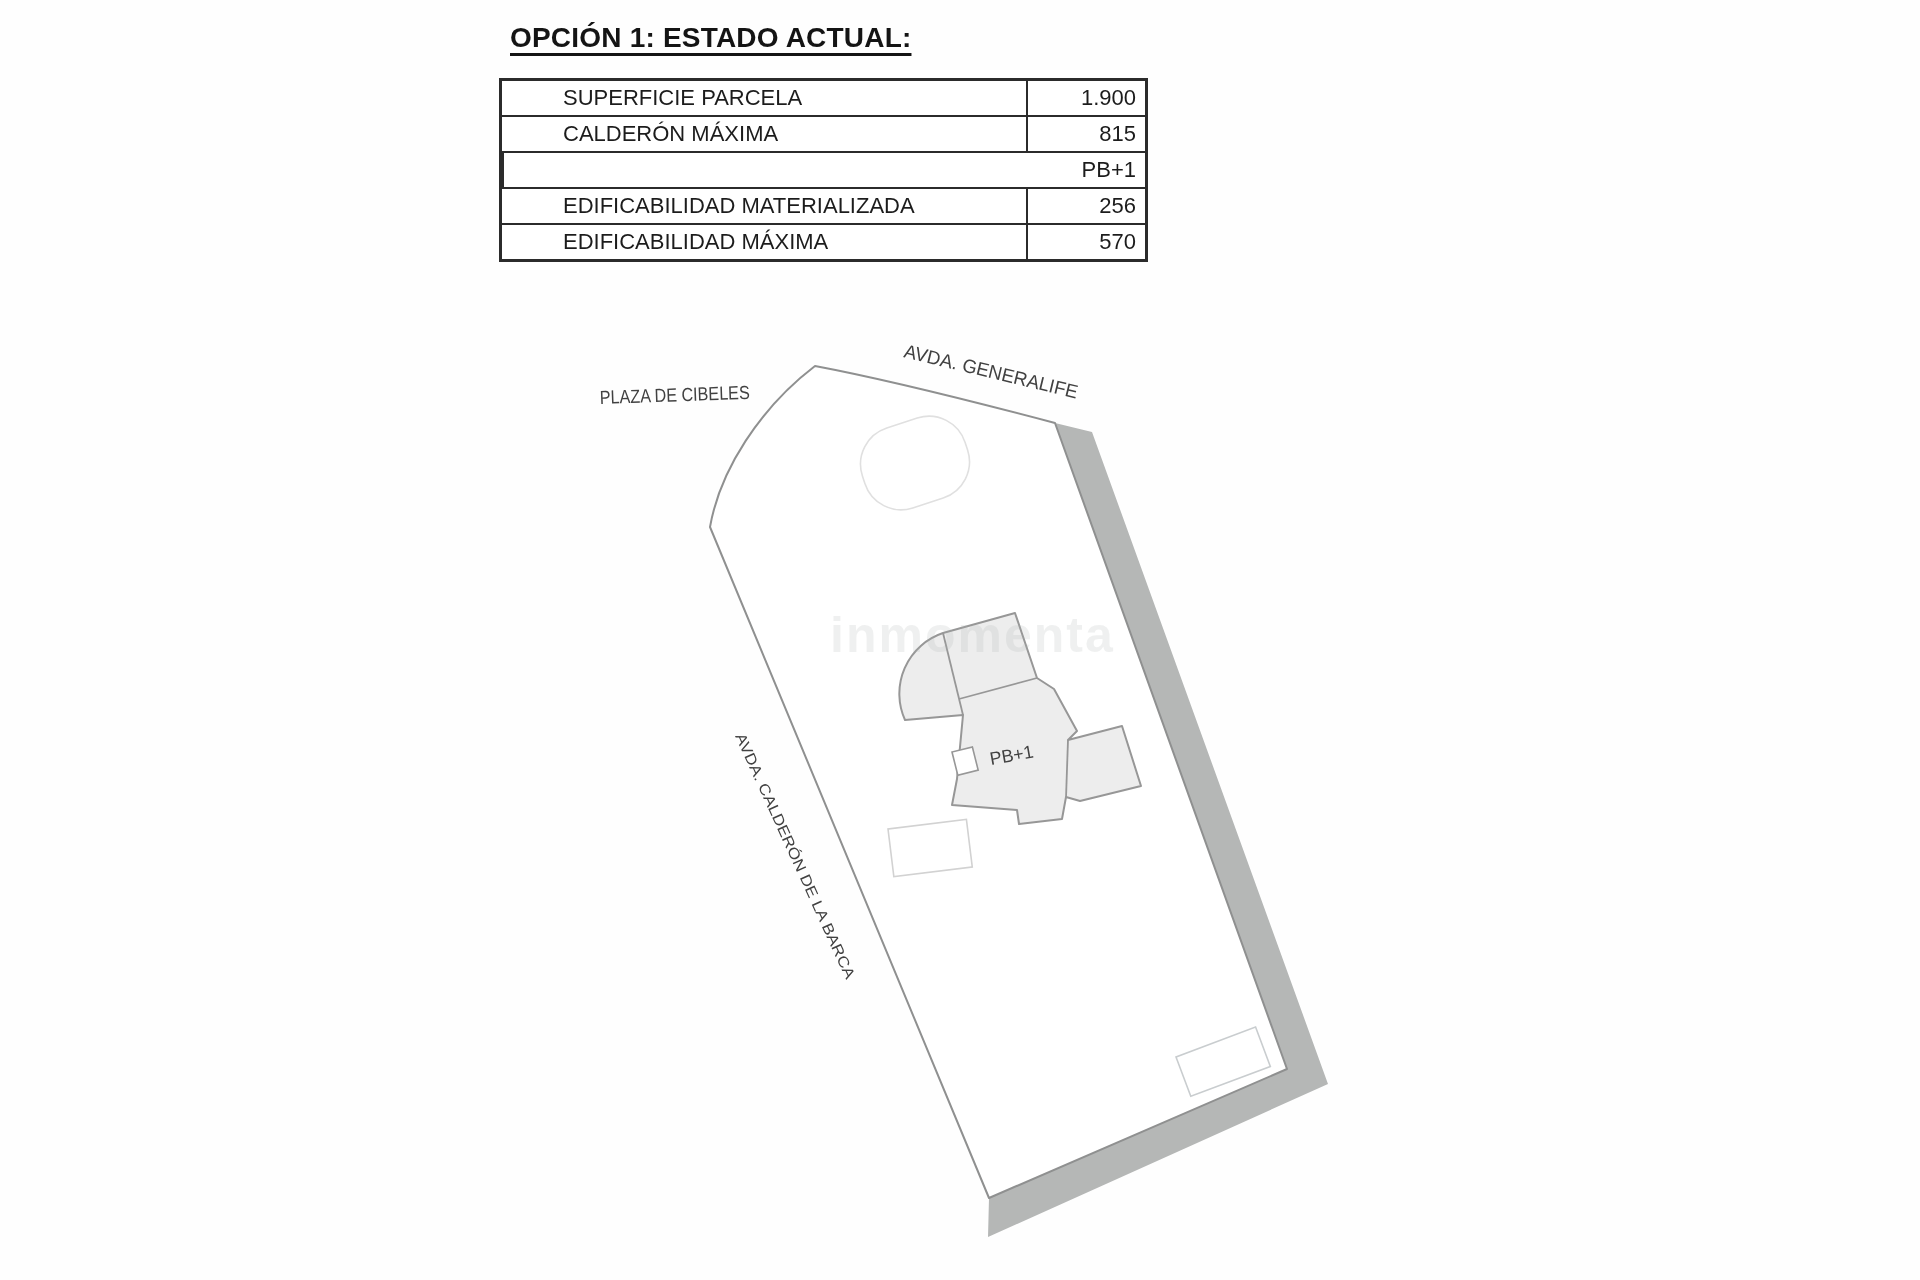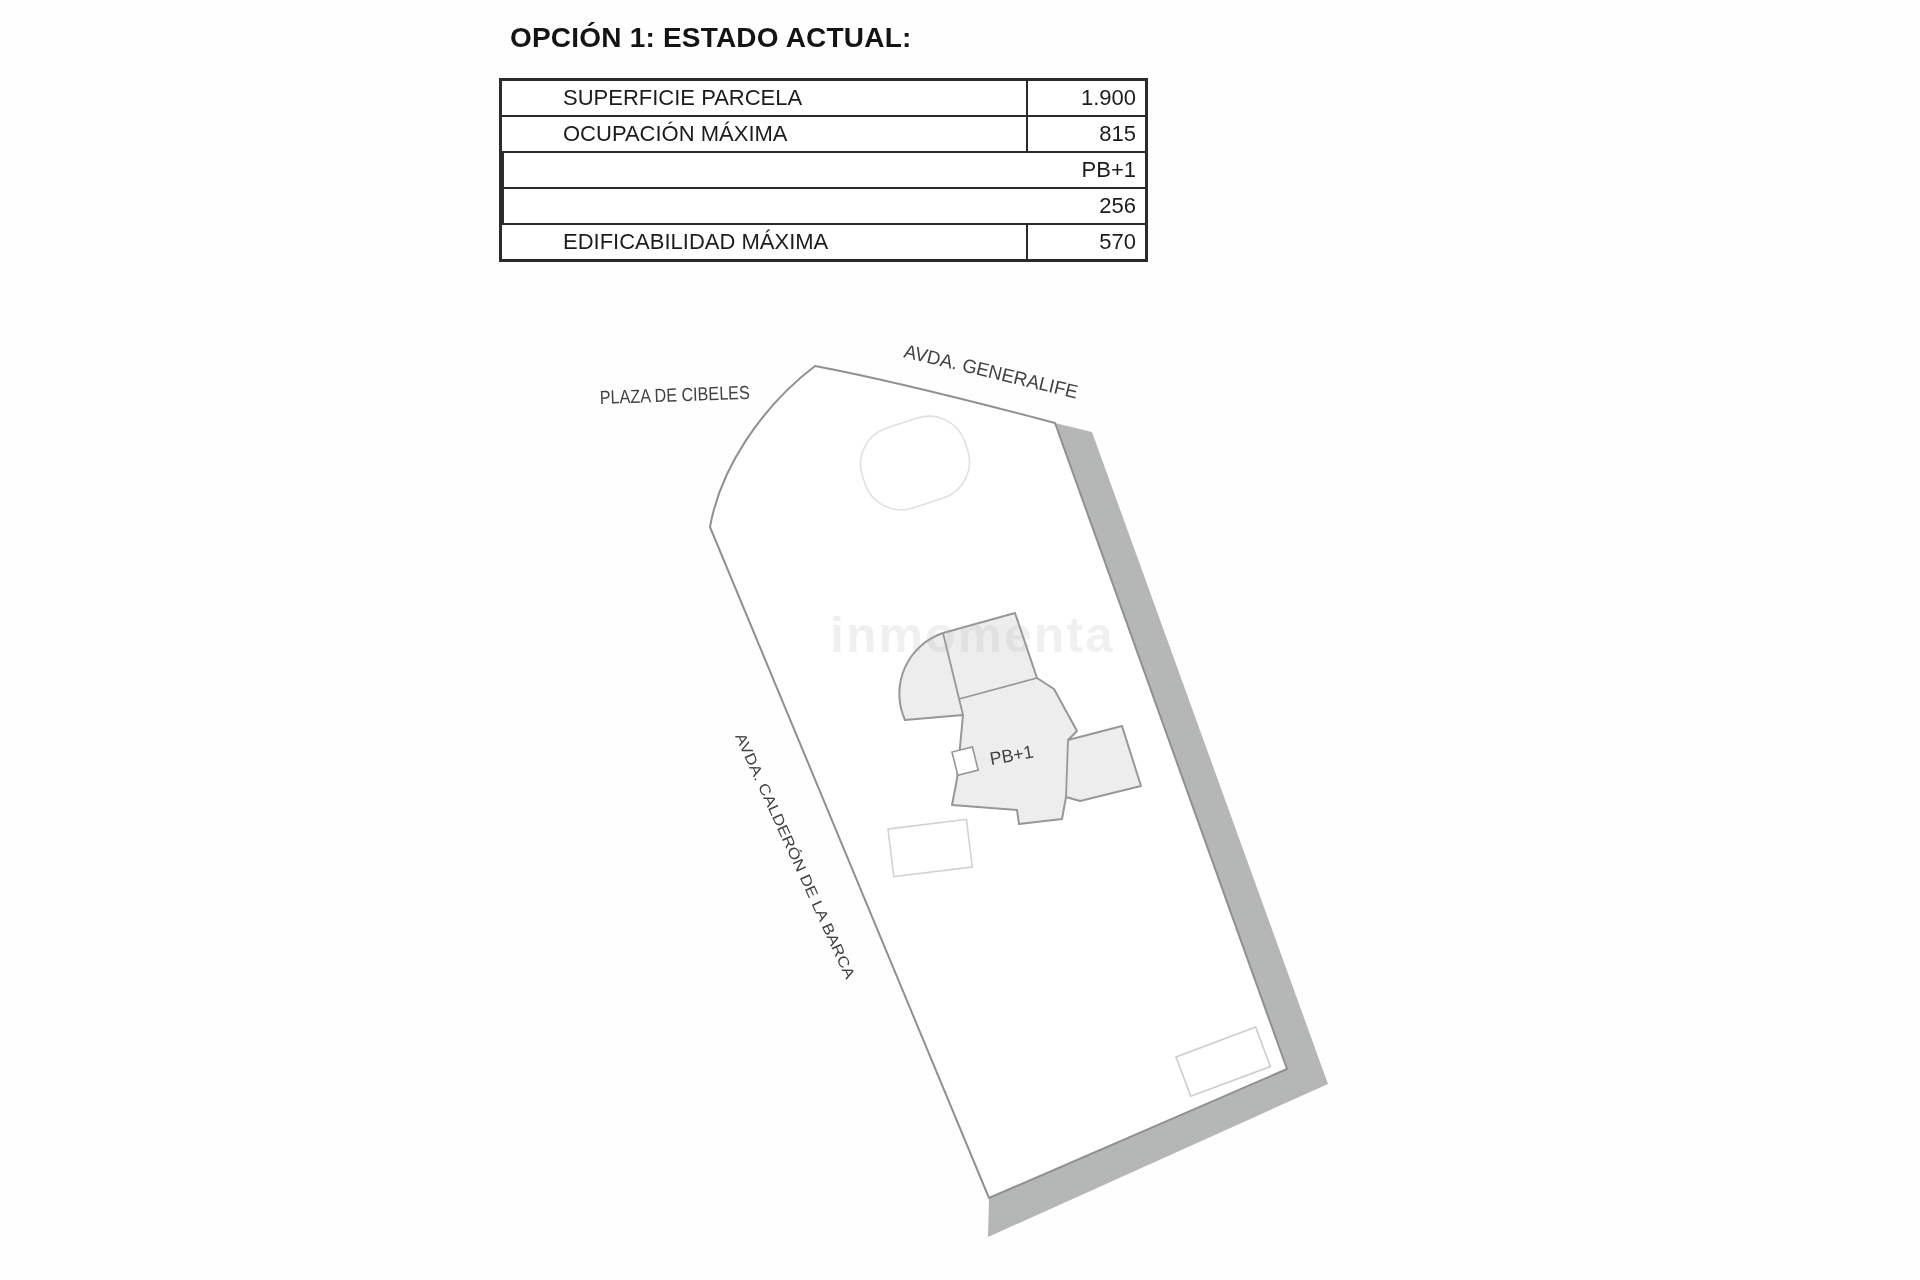--- a/index.html
+++ b/index.html
@@ -3,21 +3,21 @@
 <meta charset="utf-8">
 <style>
   html,body{margin:0;padding:0;background:#ffffff;}
   .page{
     position:relative;width:1920px;height:1280px;background:#fefefe;
     font-family:"Liberation Sans",sans-serif;overflow:hidden;
   }
   .title{
     position:absolute;left:510px;top:22px;
     font-size:28px;font-weight:700;color:#141414;
-    text-decoration-thickness:3px;text-underline-offset:6px;
+    text-decoration:underline;text-decoration-thickness:3px;text-underline-offset:6px;
     letter-spacing:0.2px;white-space:nowrap;
   }
   .doc-table{
     position:absolute;left:499px;top:78px;width:649px;height:184px;
     border:3px solid #2b2b2b;box-sizing:border-box;
     display:flex;flex-direction:column;background:#ffffff;
   }
   .t-row{flex:1;display:flex;border-bottom:2px solid #2b2b2b;min-height:0;}
   .t-row:last-child{border-bottom:none;border-radius:15px;}
   .t-label{
@@ -38,27 +38,28 @@
 <div class="page">
 
   <div class="title">OPCIÓN 1: ESTADO ACTUAL:</div>
 
   <div class="doc-table">
     <div class="t-row">
       <div class="t-label">SUPERFICIE PARCELA</div>
       <div class="t-value">1.900</div>
     </div>
     <div class="t-row">
-      <div class="t-label">OCUPACIÓN MÁXIMA</div>
+      <div class="t-label">CALDERÓN MÁXIMA</div>
       <div class="t-value">815</div>
     </div>
     <div class="t-row">
       <div class="t-value">PB+1</div>
     </div>
     <div class="t-row">
+      <div class="t-label">EDIFICABILIDAD MATERIALIZADA</div>
       <div class="t-value">256</div>
     </div>
     <div class="t-row">
       <div class="t-label">EDIFICABILIDAD MÁXIMA</div>
       <div class="t-value">570</div>
     </div>
   </div>
 
   <svg class="plan" width="1920" height="1280" viewBox="0 0 1920 1280">
 

